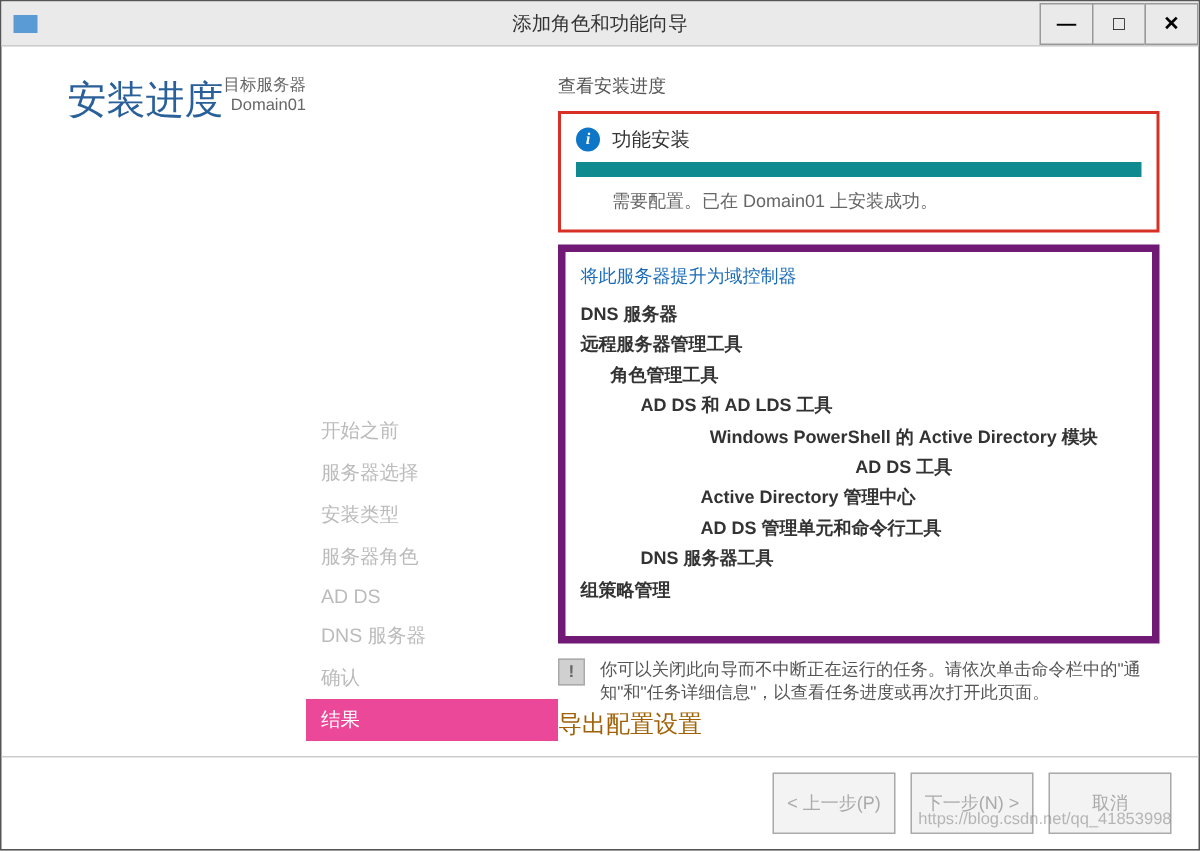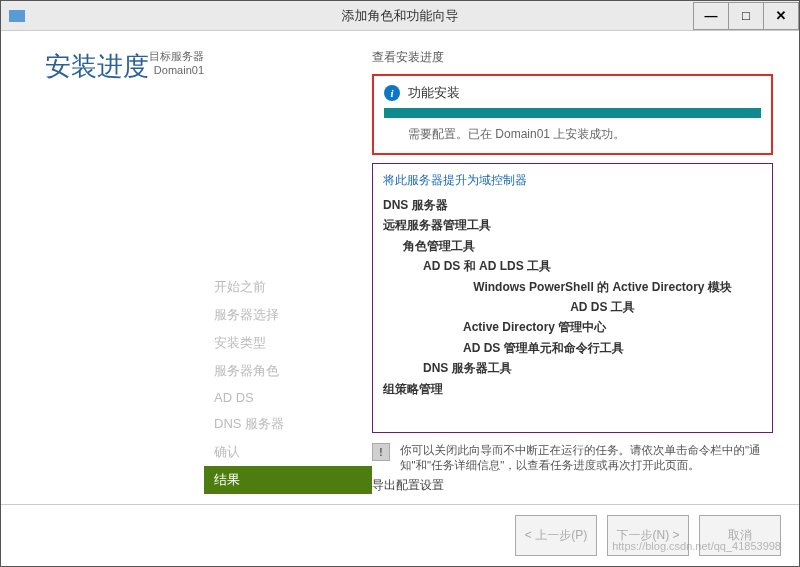--- a/index.html
+++ b/index.html
@@ -79,21 +79,21 @@
       display: flex;
       flex-direction: column;
       justify-content: flex-end;
     }
     .nav-item {
       padding: 5px 10px;
       color: #bbb;
       font-size: 13px;
     }
     .nav-item.active {
-      background: #4d7c0f;
+      background: #ec4899;
       color: #fff;
     }
     .right-pane {
       flex: 1;
       display: flex;
       flex-direction: column;
       min-height: 0;
     }
     .view-label {
       font-size: 12px;
@@ -124,21 +124,21 @@
       background: #0f8a8f;
       width: 100%;
     }
     .status-line2 {
       margin-top: 8px;
       color: #666;
       font-size: 12px;
       padding-left: 24px;
     }
     .tree-box {
-      border: 1px solid #701a75;
+      border: 5px solid #701a75;
       flex: 1;
       overflow: auto;
       padding: 8px 10px;
       font-size: 12px;
       color: #333;
       min-height: 0;
     }
     .tree-link { color: #1a6bb8; cursor: pointer; margin-bottom: 6px; display: block; }
     .tree .lvl0 { margin-left: 0; }
     .tree .lvl1 { margin-left: 20px; }
@@ -156,23 +156,23 @@
     }
     .note-icon {
       width: 18px; height: 18px;
       background: #d0d0d0;
       border: 1px solid #aaa;
       display: flex; align-items: center; justify-content: center;
       font-weight: bold; color: #666;
       flex-shrink: 0;
     }
     .export-link {
-      color: #404040;
+      color: #a16207;
       margin-top: 4px;
-      font-size: 12px;
+      font-size: 16px;
       cursor: pointer;
       display: inline-block;
     }
     .footer {
       border-top: 1px solid #ccc;
       padding: 10px 18px;
       display: flex;
       justify-content: flex-end;
       gap: 10px;
     }

